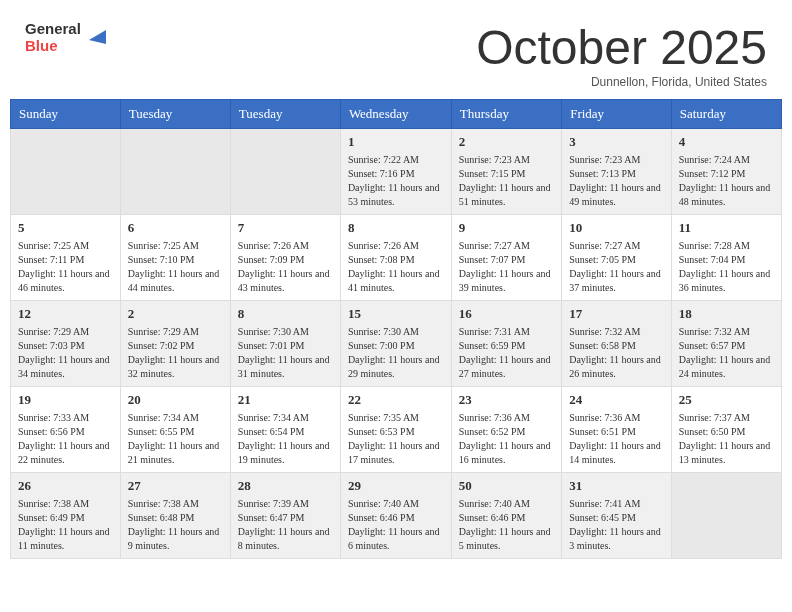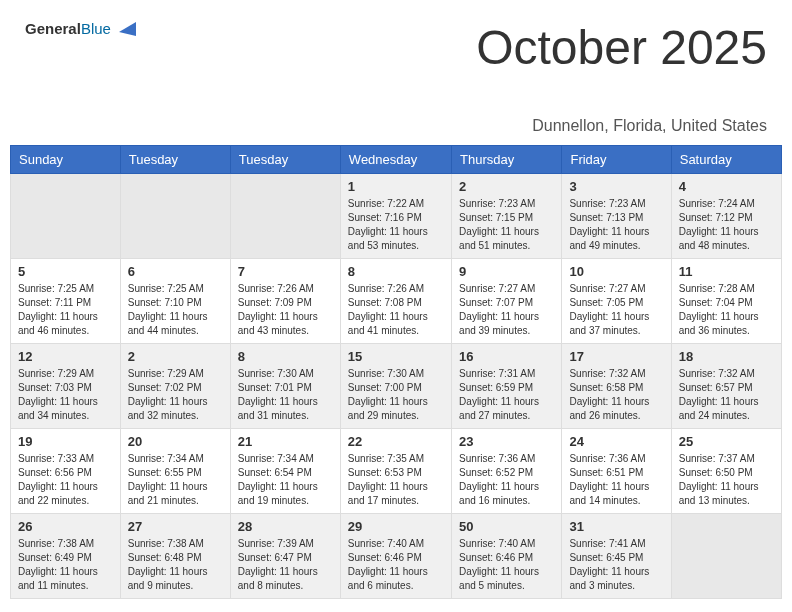--- a/index.html
+++ b/index.html
@@ -23,29 +23,29 @@
     }
     .title-section {
       text-align: right;
     }
     .month-title {
       font-size: 48px;
       font-weight: normal;
       color: #333;
     }
     .location {
-      font-size: 16px;
+      font-size: 12px;
       color: #555;
-      margin-top: 42px;
     }
     .calendar {
       width: 100%;
       border-collapse: collapse;
       margin: 5px 0;
       border: 1px solid #ccc;
+      font-family: Liberation Serif, serif;
     }
     .calendar th {
       background-color: #3a6fc4;
       color: white;
       text-align: left;
       padding: 6px 8px;
       font-size: 13px;
       font-weight: normal;
       border: 1px solid #2a5fb4;
     }
@@ -79,23 +79,23 @@
     .row-shaded td.empty {
       background: #e8e8e8;
     }
   </style>
 </head>
 <body>
 
 <div class="header">
   <div class="logo">
     <div style="display:flex;align-items:center;">
-      <div style="display:flex;line-height:1.15;">
+      <div style="display:flex;flex-direction:column;line-height:1.15;">
         <span style="font-size:15px;font-weight:bold;color:#333;">General</span>
-        <span style="font-size:15px;font-weight:normal;color:#0369a1;">Blue</span>
+        <span style="font-size:15px;font-weight:bold;color:#ef4444;">Blue</span>
       </div>
       <svg width="22" height="22" viewBox="0 0 22 22" style="margin-left:3px;margin-top:-8px;">
         <polygon points="5,18 22,8 22,22" fill="#3a6fc4"></polygon>
       </svg>
     </div>
   </div>
   <div class="title-section">
     <div class="month-title">October 2025</div>
     <div class="location">Dunnellon, Florida, United States</div>
   </div>

